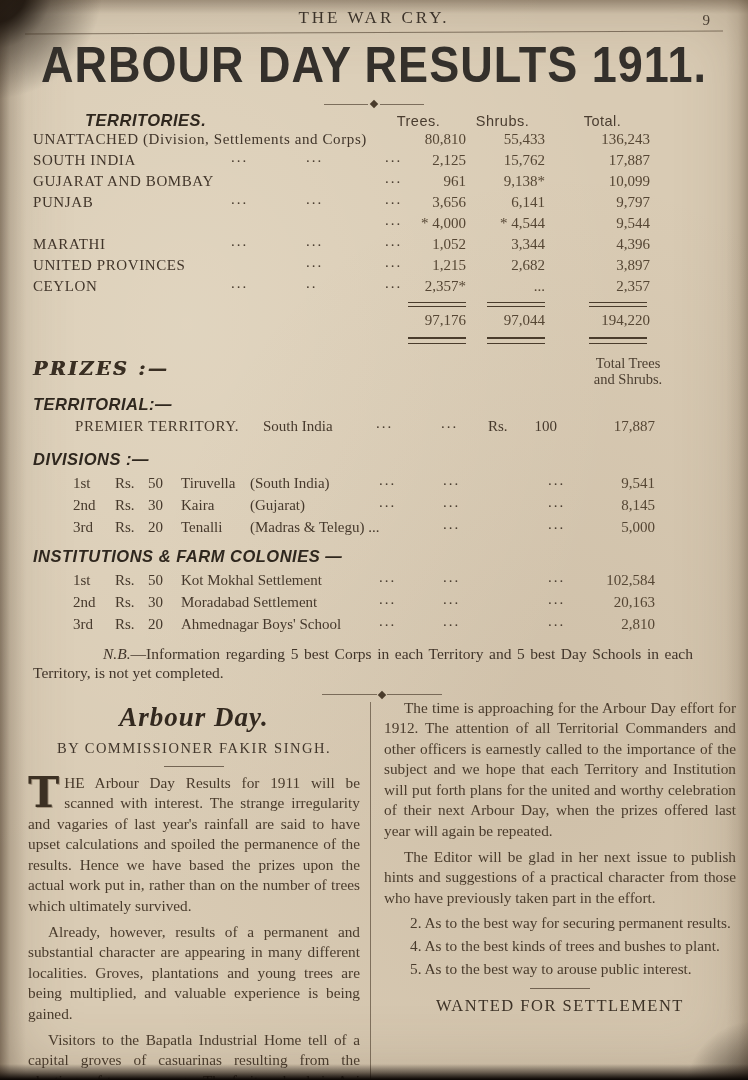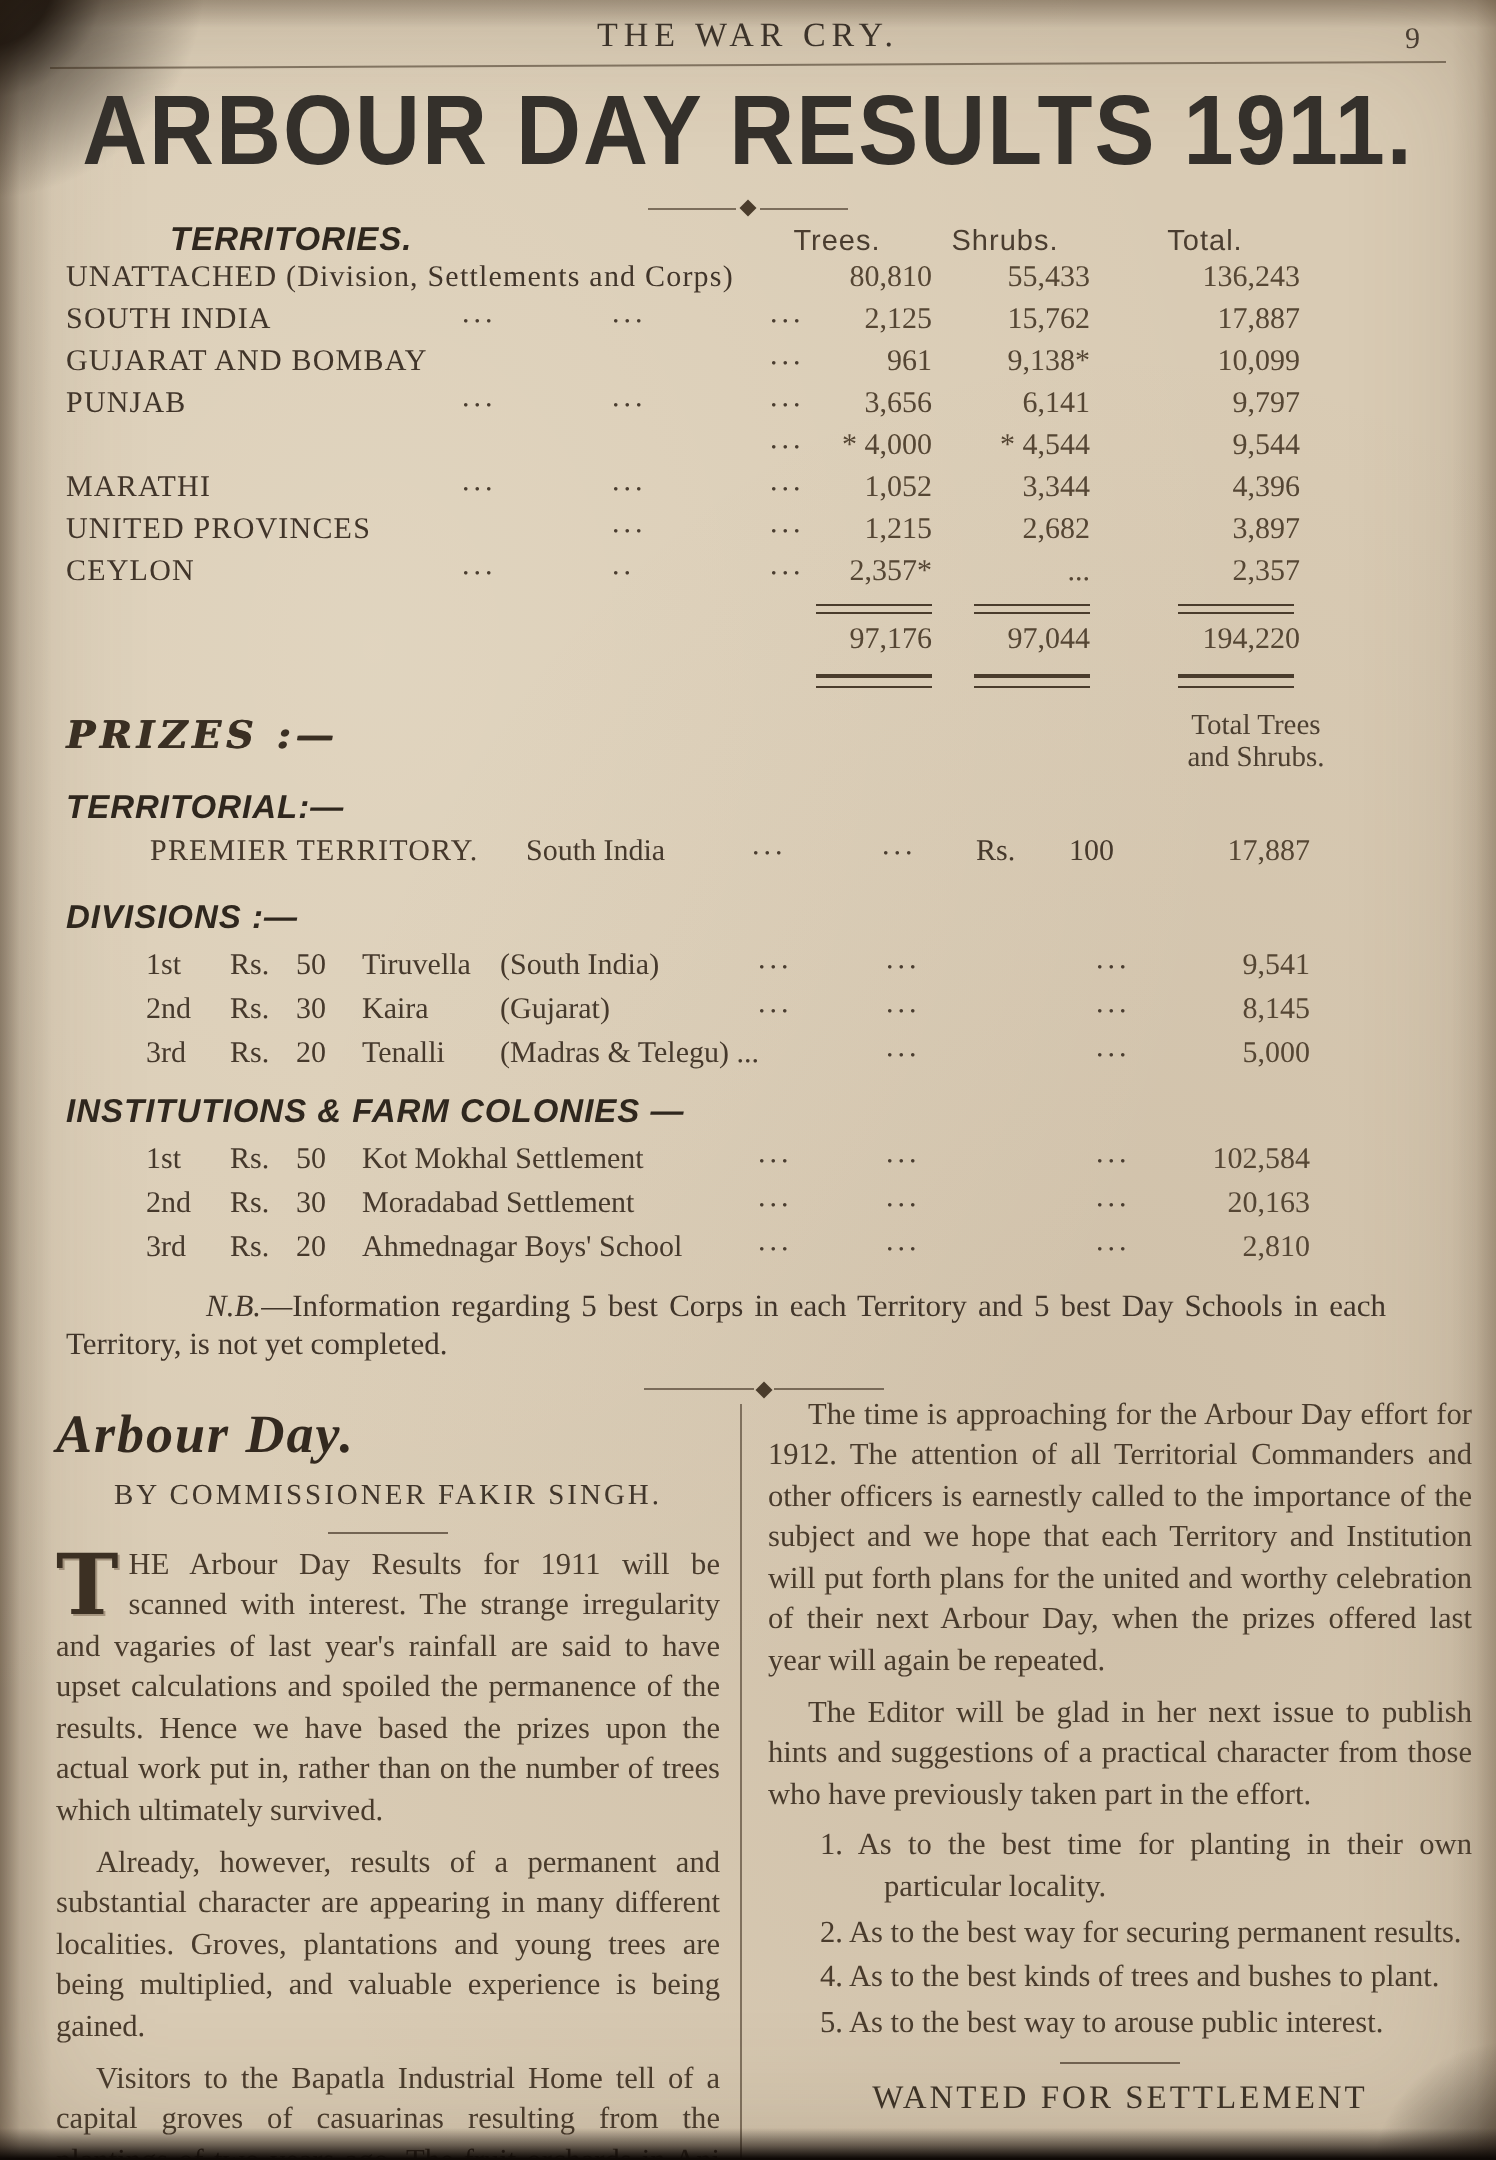--- a/index.html
+++ b/index.html
@@ -62,21 +62,21 @@
   .nb{margin-top:6px;font-size:15.5px;line-height:19px;text-indent:70px;text-align:justify;color:#41352a;}
   .nb .nbl{font-style:italic;}
   
   .cols{position:relative;margin-top:8px;height:470px;}
   .vdivider{position:absolute;left:370px;top:4px;bottom:0;width:1px;background:rgba(70,55,38,.6);}
   .col-orn{position:absolute;left:322px;top:-6px;width:120px;display:flex;align-items:center;}
   .col-orn .oline{flex:1;height:1px;background:rgba(60,45,30,.6);}
   .col-orn .odiamond{width:6px;height:6px;background:#4a3c2c;transform:rotate(45deg);margin:0 2px;}
   .lcol{position:absolute;left:28px;top:2px;width:332px;}
   .rcol{position:absolute;left:384px;top:0;width:352px;}
-  .art-title{margin:2px 0 0 0;font-style:italic;font-weight:700;font-size:27px;color:#33291f;letter-spacing:1px;}
+  .art-title{margin:2px 0 0 0;text-align:center;font-style:italic;font-weight:700;font-size:27px;color:#33291f;letter-spacing:1px;}
   .byline{margin-top:7px;text-align:center;font-size:14.5px;letter-spacing:1.5px;color:#41362b;}
   .midrule{width:60px;height:1px;background:rgba(60,45,30,.65);margin:9px auto 6px auto;}
   .cols p{margin:0 0 5px 0;font-size:15.3px;line-height:20.6px;text-align:justify;text-indent:20px;color:#493b2c;}
   p.first{text-indent:0;}
   .dropcap{float:left;font-size:42px;line-height:36px;padding:2px 5px 0 0;font-weight:700;color:#3c3023;
      font-family:"DejaVu Serif",serif;text-shadow:1px 1px 0 rgba(90,70,50,.4);}
   .qlist{margin:2px 0 4px 0;}
   .qlist p{padding-left:58px;text-indent:-32px;margin-bottom:2px;}
   .notice-title{margin-top:4px;text-align:center;font-size:16.5px;letter-spacing:1.5px;line-height:22px;color:#3d3226;}
 </style>
@@ -299,21 +299,20 @@
       <p class="first"><span class="dropcap">T</span><span>HE Arbour Day Results for 1911 will be scanned with interest. The strange irregularity and vagaries of last year's rainfall are said to have upset calculations and spoiled the permanence of the results.  Hence we have based the prizes upon the actual work put in, rather than on the number of trees which ultimately survived.</span></p>
       <p>Already, however, results of a permanent and substantial  character are appearing in many different localities.  Groves, plantations and young trees are being multiplied, and valuable experience is being gained.</p>
       <p>Visitors to the Bapatla Industrial Home tell of a capital groves of casuarinas resulting from the plantings of two years ago.  The fruit orchards in Ani have also been considerably extended, while the Kot Mokhal Settlement which is this year a prizewinner, has been quite a pace setter in the matter of tree planting.</p>
 
     </div>
 
     <div class="rcol">
       <p>The time is approaching for the Arbour Day effort for 1912.  The attention of all Territorial Commanders and other officers is earnestly called to the importance of the subject and we hope that each Territory and Institution will put forth plans for the united and worthy celebration of their next Arbour Day, when the prizes offered last year will again  be repeated.</p>
       <p>The Editor will be glad in her next issue to publish hints and suggestions of a practical character from those who have previously taken part in the effort.</p>
       <div class="qlist">
-        <p><span>1.</span> <span>As to the best time for planting in their own particular locality.</span></p>
         <p><span>2.</span> <span>As to the best way for securing permanent results.</span></p>
         <p><span>4.</span> <span>As to the best kinds of trees and bushes to plant.</span></p>
         <p><span>5.</span> <span>As to the best way to arouse public interest.</span></p>
       </div>
       <div class="midrule"></div>
       <div class="notice-title">
         <span>WANTED FOR SETTLEMENT</span><br>
         
       </div>
 

